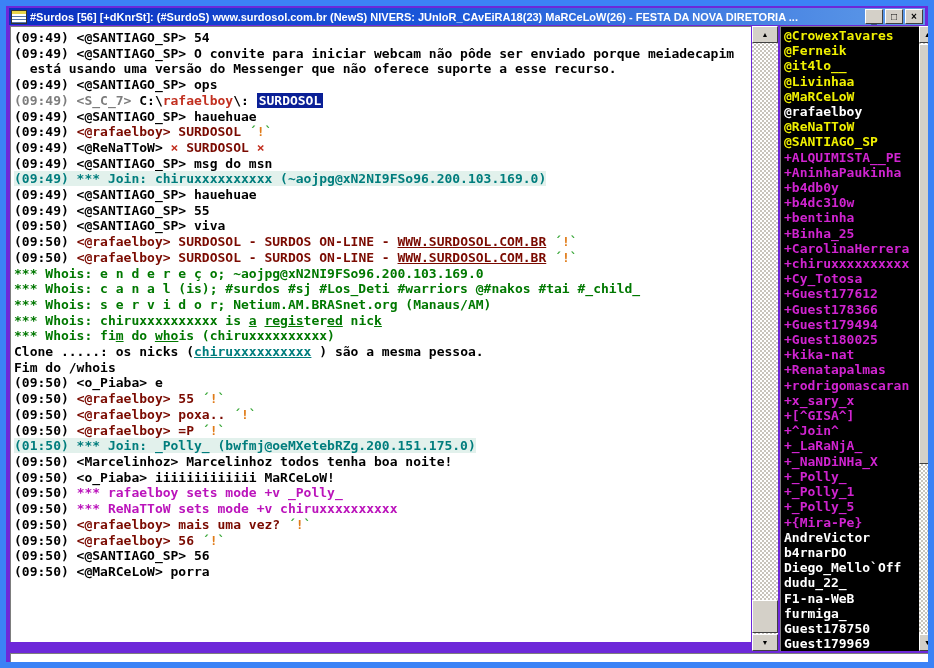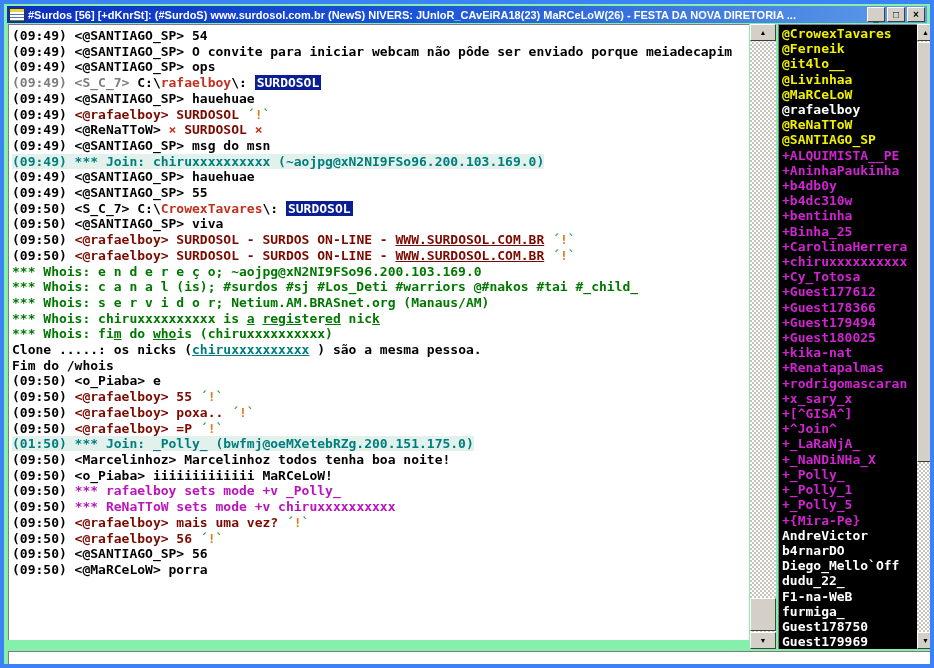--- a/index.html
+++ b/index.html
@@ -1,16 +1,16 @@
 <!DOCTYPE html>
 <html><head>
 <meta charset="utf-8">
 <style>
   html,body{margin:0;padding:0;background:#555;}
-  .window{position:relative;width:934px;height:668px;background:#86efac;border:4px solid #3b82f6;box-sizing:border-box;overflow:hidden;
+  .window{position:relative;width:934px;height:668px;background:#6d28d9;border:6px solid #3b82f6;box-sizing:border-box;overflow:hidden;
           font-family:"DejaVu Sans Mono",monospace;}
   
   .titlebar{position:absolute;left:3px;top:2px;right:3px;height:17px;
     background:linear-gradient(90deg,#0b2fbf 0%,#1a55d8 45%,#5f9be8 100%);
     display:flex;align-items:center;padding:0 2px;box-sizing:border-box;}
   .win-icon{width:14px;height:12px;background:#fff;border:1px solid #333;margin-right:3px;flex:0 0 auto;
     background-image:linear-gradient(#e8d44a 0 3px,transparent 3px),
       repeating-linear-gradient(#0000 0 2px,#5577aa 2px 3px);}
   .title-text{flex:1;color:#fff;font-family:"Liberation Sans",sans-serif;font-weight:bold;font-size:11px;
     white-space:nowrap;overflow:hidden;letter-spacing:0px;}
@@ -84,30 +84,30 @@
         <span>□</span>
       </button>
     <button class="tb-btn">
         <span>×</span>
       </button>
   </div>
 
   <div class="chat">
       <div class="line"><span class="segwrap"><span class="s-k">(09:49) &lt;@SANTIAGO_SP&gt; 54</span></span></div>
       <div class="line"><span class="segwrap"><span class="s-k">(09:49) &lt;@SANTIAGO_SP&gt; O convite para iniciar webcam não pôde ser enviado porque meiadecapim</span></span></div>
+      <div class="line"><span class="segwrap"><span class="s-k">  está usando uma versão do Messenger que não oferece suporte a esse recurso.</span></span></div>
       <div class="line"><span class="segwrap"><span class="s-k">(09:49) &lt;@SANTIAGO_SP&gt; ops</span></span></div>
       <div class="line"><span class="segwrap"><span class="s-gy">(09:49) &lt;S_C_7&gt; </span><span class="s-k">C:\</span><span class="s-r">rafaelboy</span><span class="s-k">\: </span><span class="s-sel">SURDOSOL</span></span></div>
       <div class="line"><span class="segwrap"><span class="s-k">(09:49) &lt;@SANTIAGO_SP&gt; hauehuae</span></span></div>
       <div class="line"><span class="segwrap"><span class="s-k">(09:49) </span><span class="s-dr">&lt;@rafaelboy&gt; SURDOSOL </span><span class="s-gm">´</span><span class="s-og">!</span><span class="s-gm">`</span></span></div>
       <div class="line"><span class="segwrap"><span class="s-k">(09:49) &lt;@ReNaTToW&gt; </span><span class="s-r">× </span><span class="s-dr">SURDOSOL</span><span class="s-r"> ×</span></span></div>
       <div class="line"><span class="segwrap"><span class="s-k">(09:49) &lt;@SANTIAGO_SP&gt; msg do msn</span></span></div>
       <div class="line line-join"><span class="segwrap"><span class="s-tl">(09:49) *** Join: chiruxxxxxxxxxx (~aojpg@xN2NI9FSo96.200.103.169.0)</span></span></div>
       <div class="line"><span class="segwrap"><span class="s-k">(09:49) &lt;@SANTIAGO_SP&gt; hauehuae</span></span></div>
       <div class="line"><span class="segwrap"><span class="s-k">(09:49) &lt;@SANTIAGO_SP&gt; 55</span></span></div>
-      <div class="line"><span class="segwrap"><span class="s-k">(09:50) &lt;S_C_7&gt; C:\</span><span class="s-r">CrowexTavares</span><span class="s-k">\: </span><span class="s-sel">SURDOSOL</span></span></div>
       <div class="line"><span class="segwrap"><span class="s-k">(09:50) &lt;@SANTIAGO_SP&gt; viva</span></span></div>
       <div class="line"><span class="segwrap"><span class="s-k">(09:50) </span><span class="s-dr">&lt;@rafaelboy&gt; SURDOSOL - SURDOS ON-LINE - </span><span class="s-dr u">WWW.SURDOSOL.COM.BR</span><span class="s-dr"> </span><span class="s-gm">´</span><span class="s-og">!</span><span class="s-gm">`</span></span></div>
       <div class="line"><span class="segwrap"><span class="s-k">(09:50) </span><span class="s-dr">&lt;@rafaelboy&gt; SURDOSOL - SURDOS ON-LINE - </span><span class="s-dr u">WWW.SURDOSOL.COM.BR</span><span class="s-dr"> </span><span class="s-gm">´</span><span class="s-og">!</span><span class="s-gm">`</span></span></div>
       <div class="line"><span class="segwrap"><span class="s-gr">*** Whois: e n d e r e ç o; ~aojpg@xN2NI9FSo96.200.103.169.0</span></span></div>
       <div class="line"><span class="segwrap"><span class="s-gr">*** Whois: c a n a l (is); #surdos #sj #Los_Deti #warriors @#nakos #tai #_child_</span></span></div>
       <div class="line"><span class="segwrap"><span class="s-gr">*** Whois: s e r v i d o r; Netium.AM.BRASnet.org (Manaus/AM)</span></span></div>
       <div class="line"><span class="segwrap"><span class="s-gr">*** Whois: chiruxxxxxxxxxx is </span><span class="s-gr u">a</span><span class="s-gr"> </span><span class="s-gr u">regis</span><span class="s-gr">ter</span><span class="s-gr u">ed</span><span class="s-gr"> nic</span><span class="s-gr u">k</span></span></div>
       <div class="line"><span class="segwrap"><span class="s-gr">*** Whois: fi</span><span class="s-gr u">m</span><span class="s-gr"> do </span><span class="s-gr u">who</span><span class="s-gr">is</span><span class="s-gr"> (chiruxxxxxxxxxx)</span></span></div>
       <div class="line"><span class="segwrap"><span class="s-k">Clone .....: os nicks (</span><span class="s-tl u">chiruxxxxxxxxxx</span><span class="s-k"> ) são a mesma pessoa.</span></span></div>
       <div class="line"><span class="segwrap"><span class="s-k">Fim do /whois</span></span></div>

